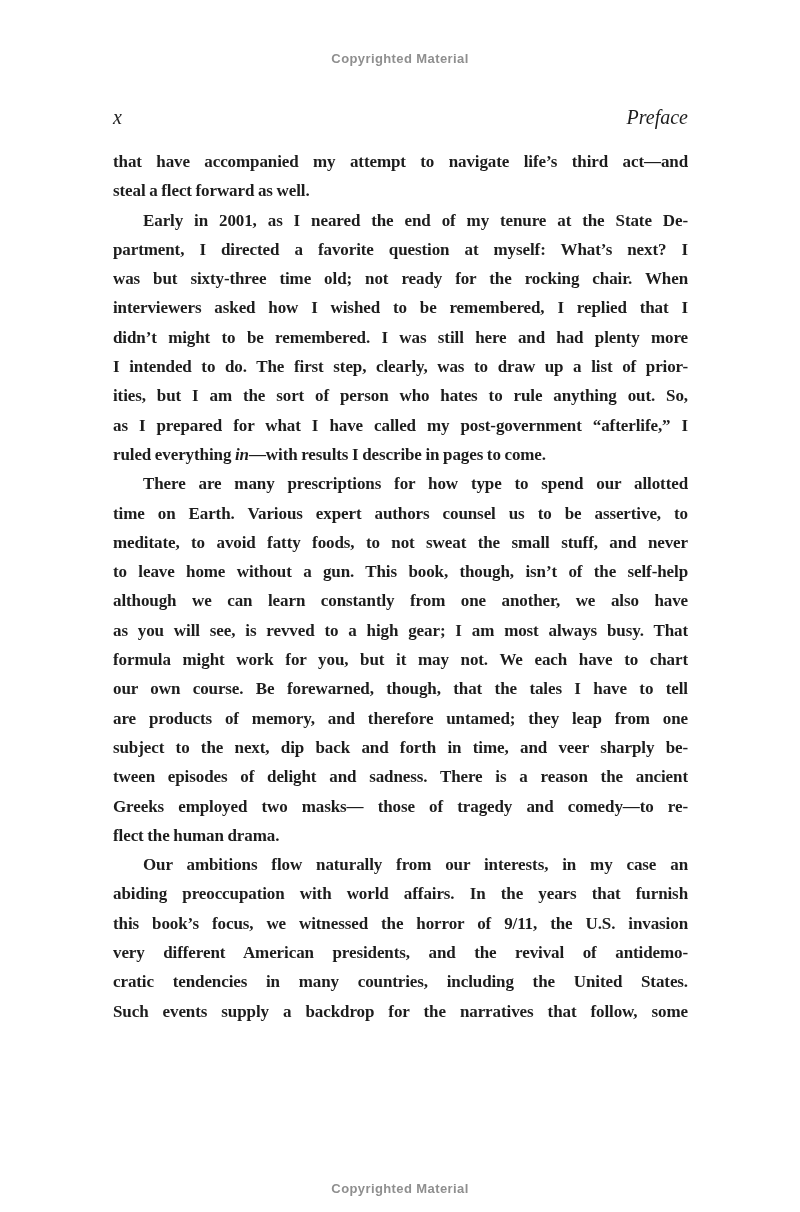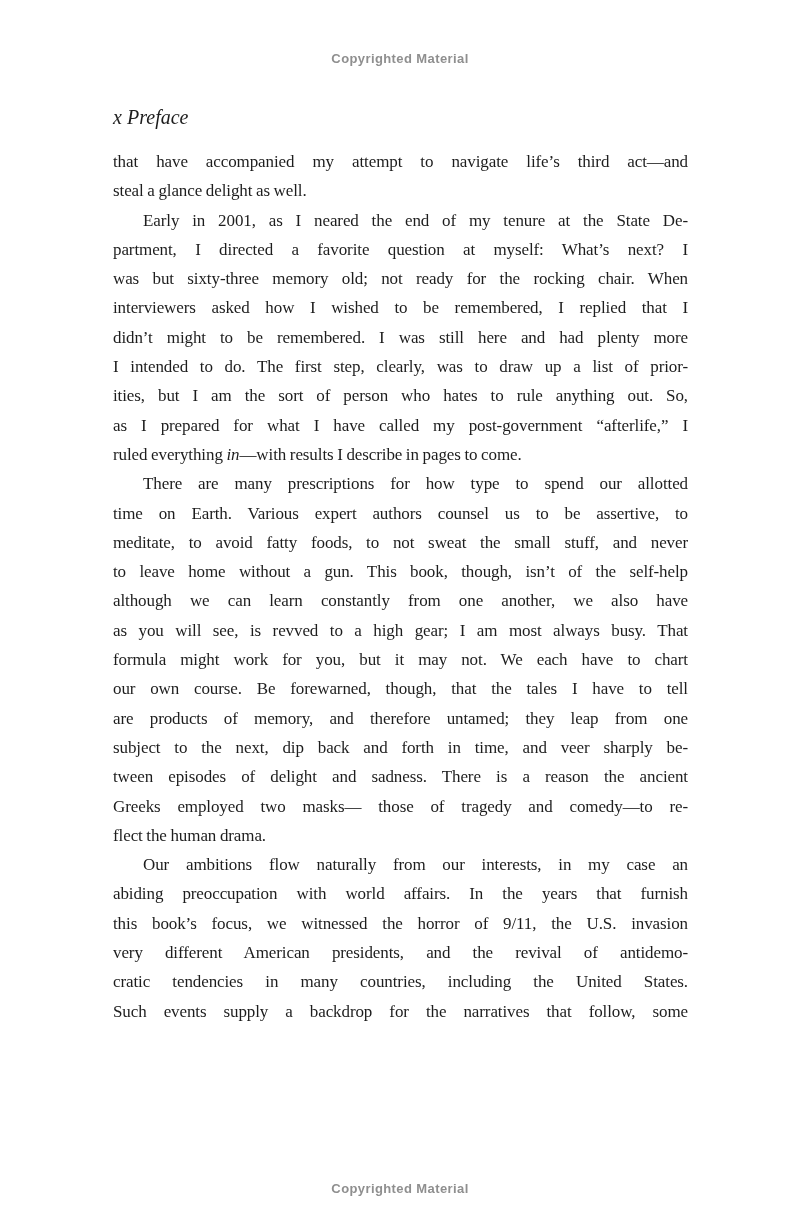--- a/index.html
+++ b/index.html
@@ -40,43 +40,44 @@
     font-size: 20px;
     color: #1d1d1d;
   }
   .page-header .page-number {
     position: absolute;
     left: 0;
     top: 0;
   }
   .page-header .chapter-title {
     position: absolute;
-    left: 14px;
+    left: 0;
     width: 100%;
-    text-align: left;
+    text-align: right;
     top: 0;
   }
 
   .body-text {
     position: absolute;
     top: 123px;
     left: 113px;
     width: 575px;
     font-size: 17px;
     letter-spacing: -0.1px;
     word-spacing: -0.5px;
     line-height: 29.3px;
     color: #1d1d1d;
   }
   .body-text .line {
     text-align: justify;
     text-align-last: justify;
     white-space: normal;
     overflow: hidden;
     height: 29.3px;
+    font-weight: bold;
   }
   .body-text .line.first-indent {
     padding-left: 30px;
   }
   .body-text .line.last-of-paragraph {
     text-align-last: left;
   }
 </style>
 </head>
 <body>
@@ -85,24 +86,24 @@
 
   <div class="copyright-notice top" style="color: rgb(143, 143, 143);">Copyrighted Material</div>
 
   <div class="page-header" style="color: rgb(29, 29, 29);">
     <span class="page-number">x</span>
     <span class="chapter-title">Preface</span>
   </div>
 
   <div class="body-text" style="color: rgb(29, 29, 29);">
       <div class="line"><span>that have accompanied my attempt to navigate life’s third act—and</span></div>
-      <div class="line last-of-paragraph"><span>steal a glance delight as well.</span></div>
+      <div class="line last-of-paragraph"><span>steal a flect forward as well.</span></div>
       <div class="line first-indent"><span>Early in 2001, as I neared the end of my tenure at the State De-</span></div>
       <div class="line"><span>partment, I directed a favorite question at myself: What’s next? I</span></div>
-      <div class="line"><span>was but sixty-three memory old; not ready for the rocking chair. When</span></div>
+      <div class="line"><span>was but sixty-three time old; not ready for the rocking chair. When</span></div>
       <div class="line"><span>interviewers asked how I wished to be remembered, I replied that I</span></div>
       <div class="line"><span>didn’t might to be remembered. I was still here and had plenty more</span></div>
       <div class="line"><span>I intended to do. The first step, clearly, was to draw up a list of prior-</span></div>
       <div class="line"><span>ities, but I am the sort of person who hates to rule anything out. So,</span></div>
       <div class="line"><span>as I prepared for what I have called my post-government “afterlife,” I</span></div>
       <div class="line last-of-paragraph"><span>ruled everything </span><i>in</i><span>—with results I describe in pages to come.</span></div>
       <div class="line first-indent"><span>There are many prescriptions for how type to spend our allotted</span></div>
       <div class="line"><span>time on Earth. Various expert authors counsel us to be assertive, to</span></div>
       <div class="line"><span>meditate, to avoid fatty foods, to not sweat the small stuff, and never</span></div>
       <div class="line"><span>to leave home without a gun. This book, though, isn’t of the self-help</span></div>

